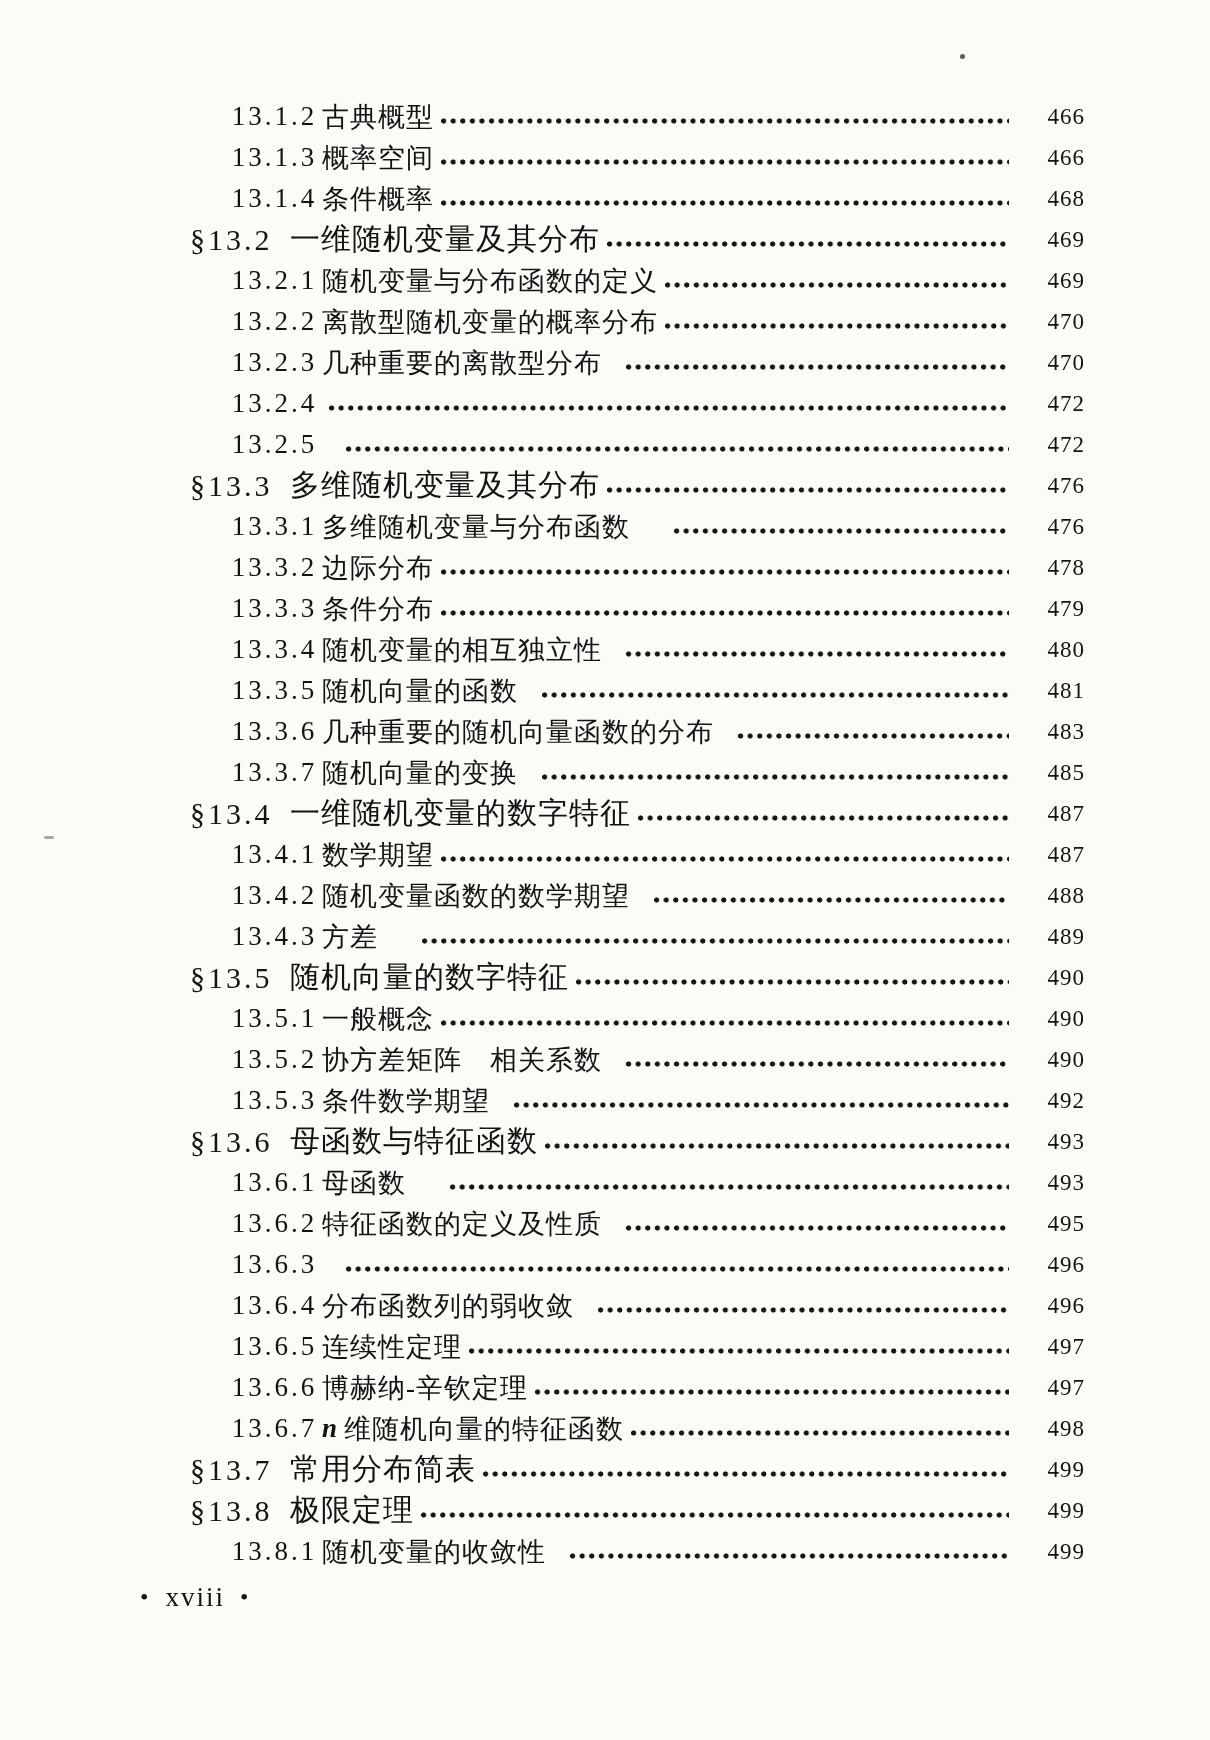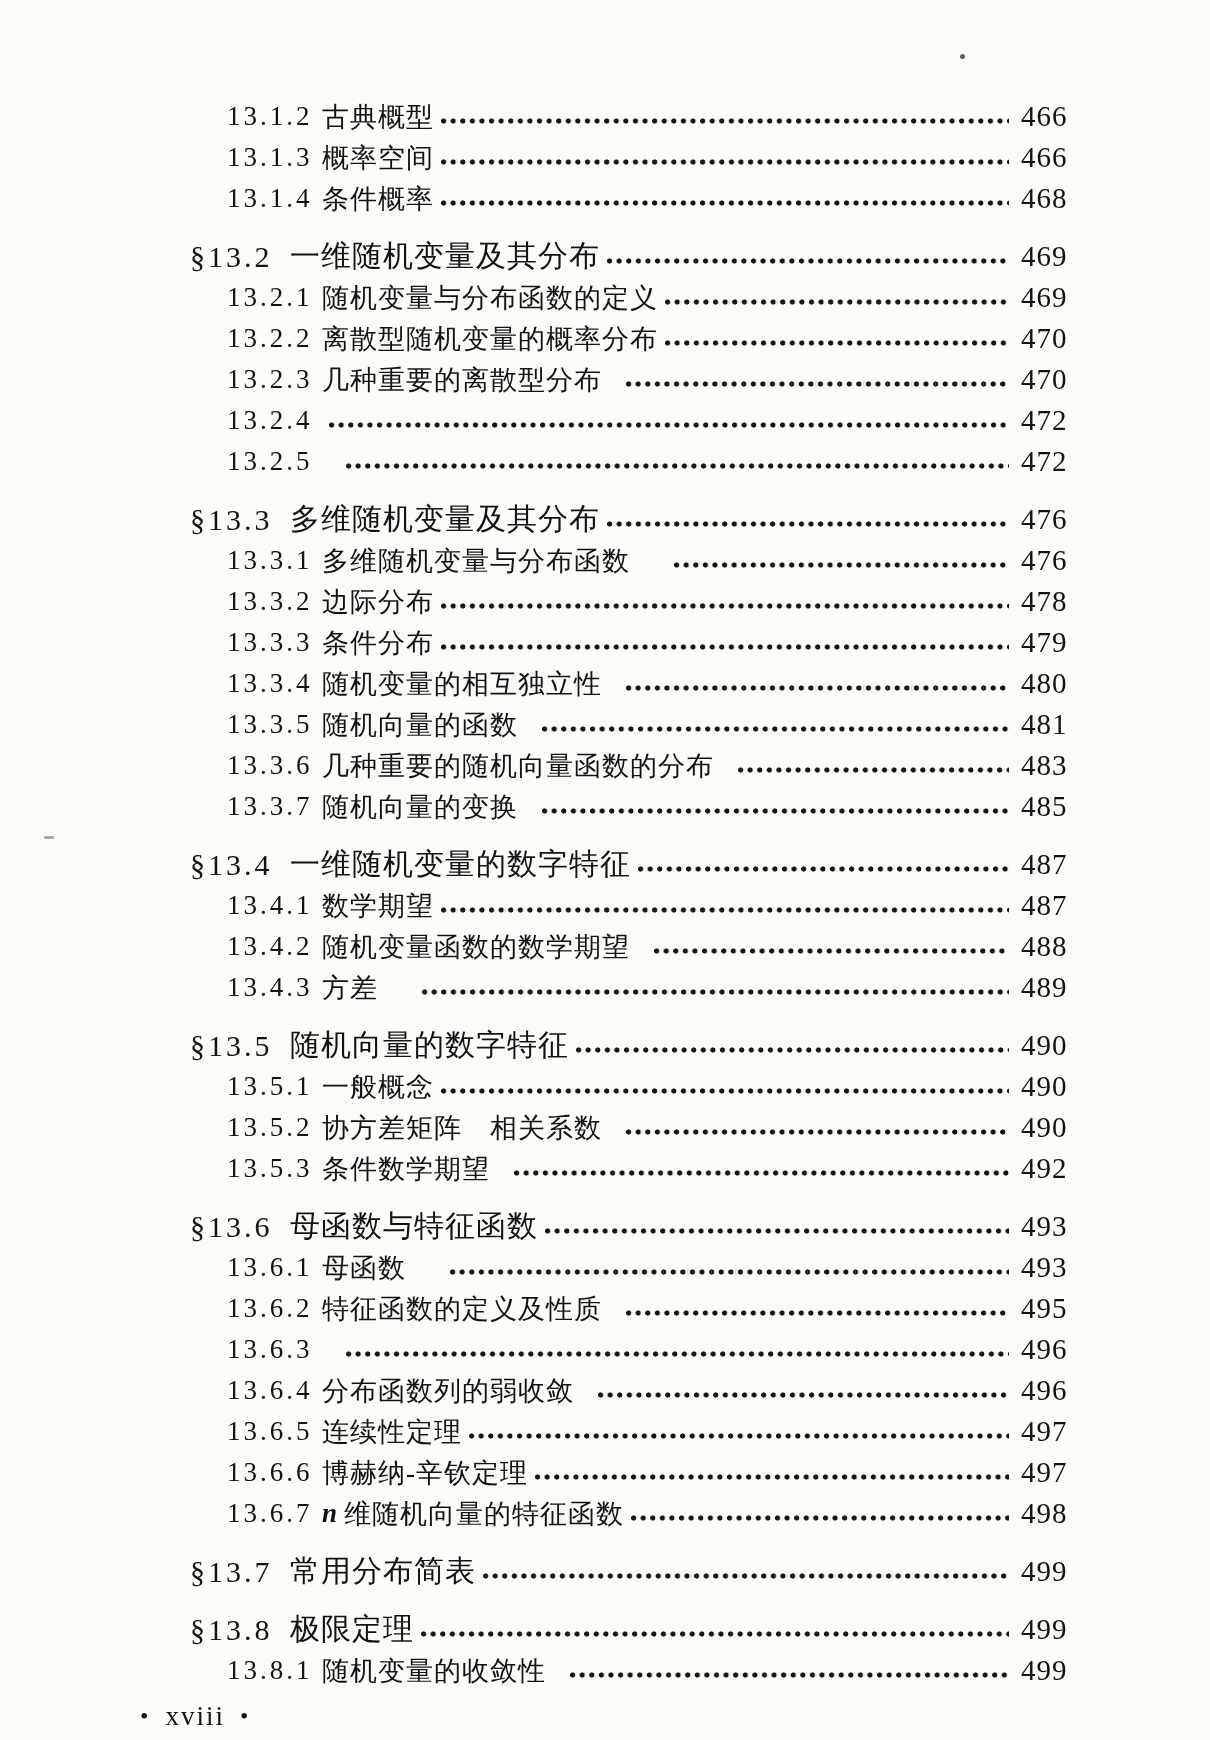--- a/index.html
+++ b/index.html
@@ -33,29 +33,28 @@
     box-sizing: border-box;
   }
 
   .toc-row.sub {
     padding-left: 227px;
     font-size: 27px;
   }
   .toc-row.section {
     padding-left: 190px;
     font-size: 30px;
-    margin-top: 17px;
   }
 
   .entry-num {
     flex: 0 0 auto;
     letter-spacing: 3px;
     white-space: nowrap;
   }
-  .toc-row.sub .entry-num { width: 95px; }
+  .toc-row.sub .entry-num { width: 95px; text-align: center; }
   .toc-row.section .entry-num { width: 100px; }
 
   .entry-title {
     flex: 0 0 auto;
     white-space: pre;
     font-weight: 400;
     letter-spacing: 1px;
   }
 
   .italic-var {
@@ -74,21 +73,22 @@
     background-size: 9.6px 12px;
     background-repeat: repeat-x;
     min-width: 20px;
   }
   .dot-leader.gap1 { margin-left: 24px; }
   .dot-leader.gap2 { margin-left: 44px; }
 
   .entry-page {
     flex: 0 0 auto;
     width: 64px;
-    font-size: 29px;
+    text-align: right;
+    font-size: 23px;
     letter-spacing: 1px;
   }
 
   .page-footer {
     display: flex;
     align-items: center;
     gap: 15px;
     margin: 10px 0 0 140px;
     font-size: 27px;
     letter-spacing: 2px;

